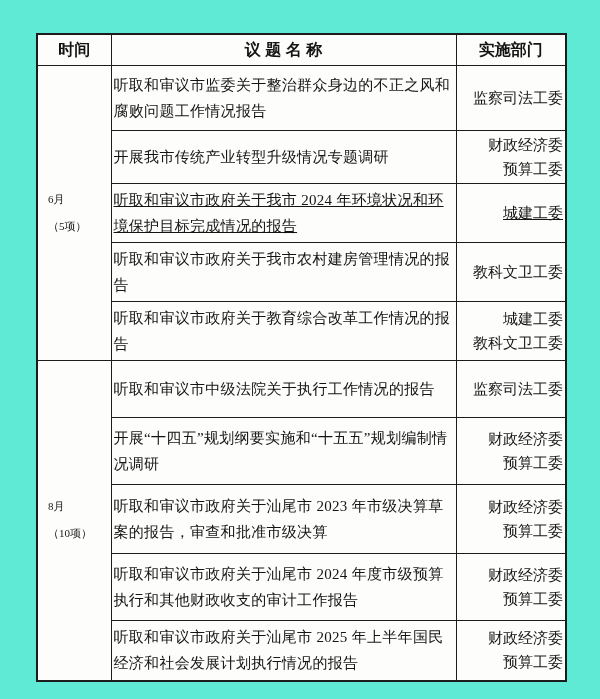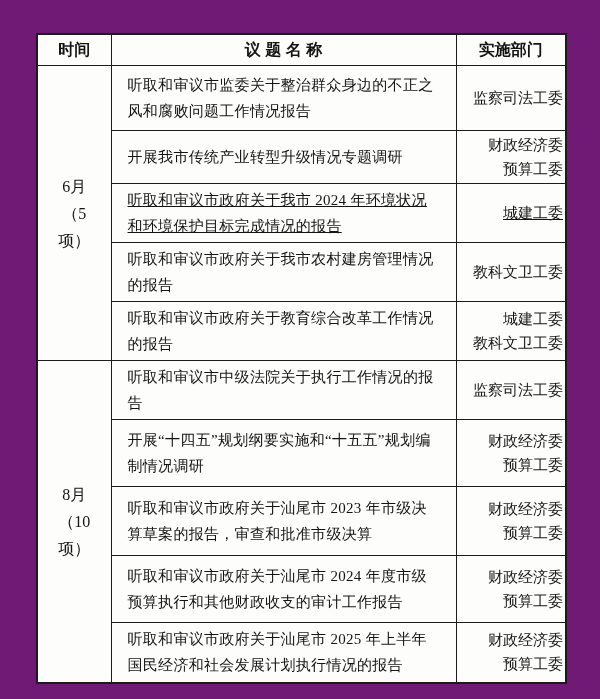--- a/index.html
+++ b/index.html
@@ -4,21 +4,21 @@
 <style>
   html, body {
     margin: 0;
     padding: 0;
     background: #ffffff;
   }
   .sheet {
     position: relative;
     width: 600px;
     height: 699px;
-    background: #701a75;
+    background: #5eead4;
     font-family: "Liberation Serif", "DejaVu Serif", serif;
     color: #141414;
     overflow: hidden;
   }
   table.agenda {
     position: absolute;
     left: 36px;
     top: 33px;
     width: 529px;
     border-collapse: collapse;
@@ -37,32 +37,31 @@
   th.hdr {
     font-family: "Liberation Sans", "DejaVu Sans", sans-serif;
     font-weight: bold;
     font-size: 16px;
     height: 26px;
     text-align: center;
     vertical-align: middle;
     padding: 2px 0;
   }
   td.time {
-    text-align: center;
     vertical-align: middle;
-    font-size: 16px;
+    font-size: 11px;
     line-height: 27px;
-    padding: 0 16px;
+    padding: 0 10px;
   }
   td.topic {
     text-align: left;
     vertical-align: middle;
     font-size: 15px;
     line-height: 26px;
-    padding: 3px 16px;
+    padding: 3px 2px;
     letter-spacing: 0.3px;
   }
   td.dept {
     text-align: right;
     vertical-align: middle;
     font-size: 15px;
     line-height: 24px;
     padding: 2px 2px;
   }
 </style>

